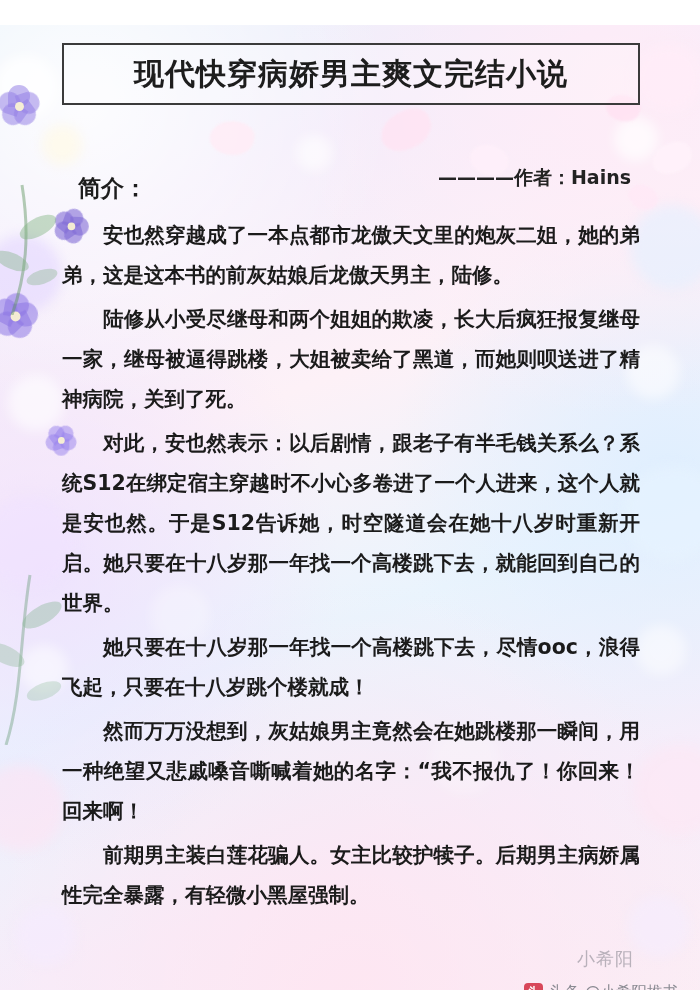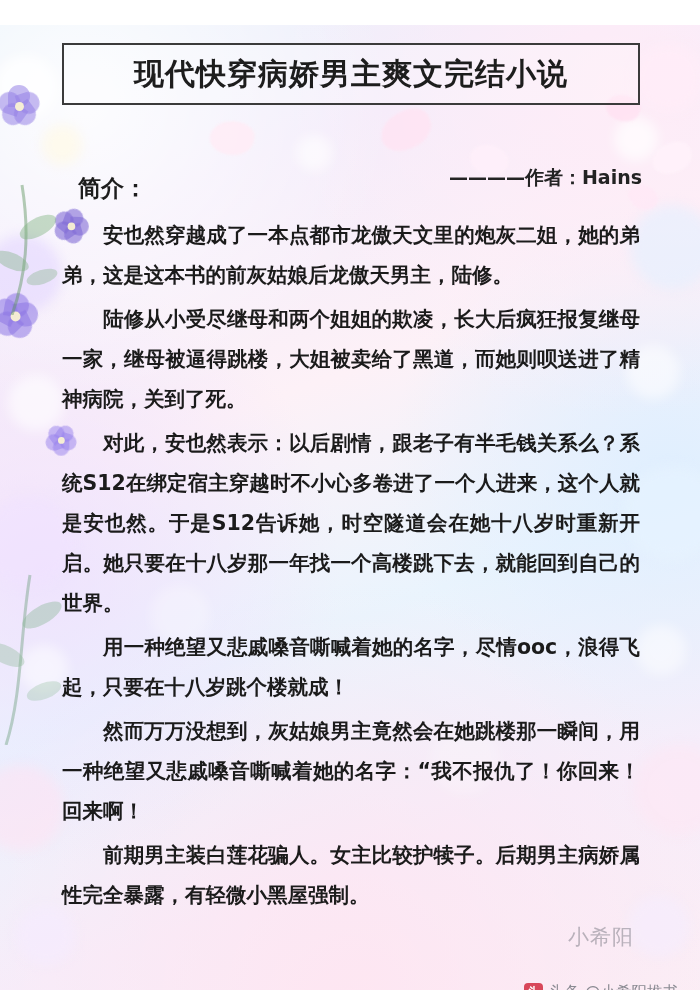--- a/index.html
+++ b/index.html
@@ -111,21 +111,21 @@
     left: 0; right: 0;
     top: 98px;
     text-align: center;
     font-family: "DejaVu Sans", "Liberation Sans", sans-serif;
     font-size: 25px;
     font-weight: bold;
     color: #2b2b2b;
   }
   .author-line {
     position: absolute;
-    right: 58px;
+    right: 69px;
     top: 140px;
     font-family: "DejaVu Sans", "Liberation Sans", sans-serif;
     font-size: 19px;
     font-weight: bold;
     color: #232323;
     white-space: nowrap;
   }
   .intro-label {
     position: absolute;
     left: 78px;
@@ -151,23 +151,23 @@
     line-height: 40px;
     text-indent: 2em;
     margin: 0 0 4px 0;
     text-align: justify;
   }
 
   
   .watermark-light {
     position: absolute;
     right: 66px;
-    bottom: 64px;
-    font-family: "DejaVu Sans", "Liberation Sans", sans-serif;
-    font-size: 21px;
+    bottom: 44px;
+    font-family: "DejaVu Sans", "Liberation Sans", sans-serif;
+    font-size: 18px;
     color: rgba(120,120,130,0.5);
     letter-spacing: 1px;
   }
   .footer-brand {
     position: absolute;
     right: 22px;
     bottom: 12px;
     display: flex;
     align-items: center;
     gap: 6px;
@@ -284,21 +284,21 @@
 
 
   <div class="author-line">————作者：Hains</div>
 
   <div class="intro-label">简介：</div>
 
   <div class="body-copy">
     <p class="para">安也然穿越成了一本点都市龙傲天文里的炮灰二姐，她的弟弟，这是这本书的前灰姑娘后龙傲天男主，陆修。</p>
     <p class="para">陆修从小受尽继母和两个姐姐的欺凌，长大后疯狂报复继母一家，继母被逼得跳楼，大姐被卖给了黑道，而她则呗送进了精神病院，关到了死。</p>
     <p class="para">对此，安也然表示：以后剧情，跟老子有半毛钱关系么？系统S12在绑定宿主穿越时不小心多卷进了一个人进来，这个人就是安也然。于是S12告诉她，时空隧道会在她十八岁时重新开启。她只要在十八岁那一年找一个高楼跳下去，就能回到自己的世界。</p>
-    <p class="para">用一种绝望又悲戚嗓音嘶喊着她的名字，尽情ooc，浪得飞起，只要在十八岁跳个楼就成！</p>
+    <p class="para">她只要在十八岁那一年找一个高楼跳下去，尽情ooc，浪得飞起，只要在十八岁跳个楼就成！</p>
     <p class="para">然而万万没想到，灰姑娘男主竟然会在她跳楼那一瞬间，用一种绝望又悲戚嗓音嘶喊着她的名字：“我不报仇了！你回来！回来啊！</p>
     <p class="para">前期男主装白莲花骗人。女主比较护犊子。后期男主病娇属性完全暴露，有轻微小黑屋强制。</p>
   </div>
 
   <div class="watermark-light">小希阳</div>
 
   <div class="footer-brand">
     <div class="tt-logo">头</div>
     <div class="tt-text">头条 @小希阳推书</div>
   </div>

